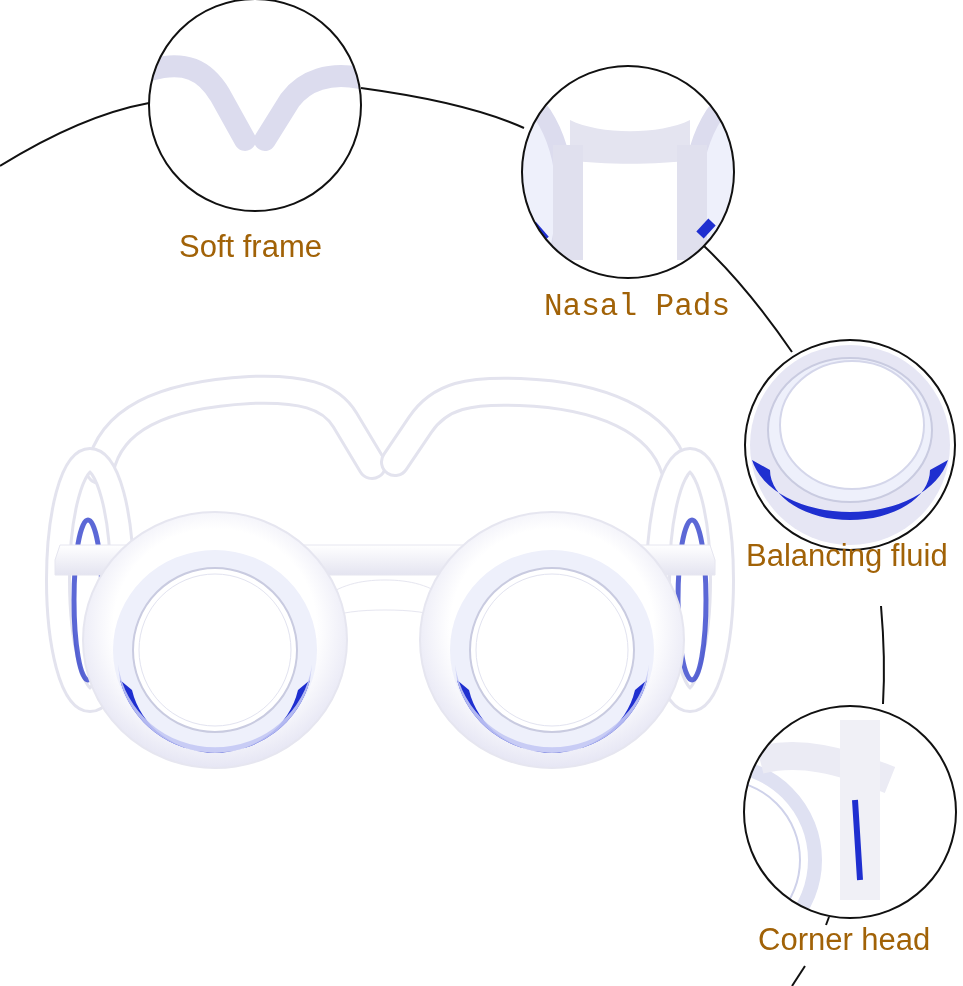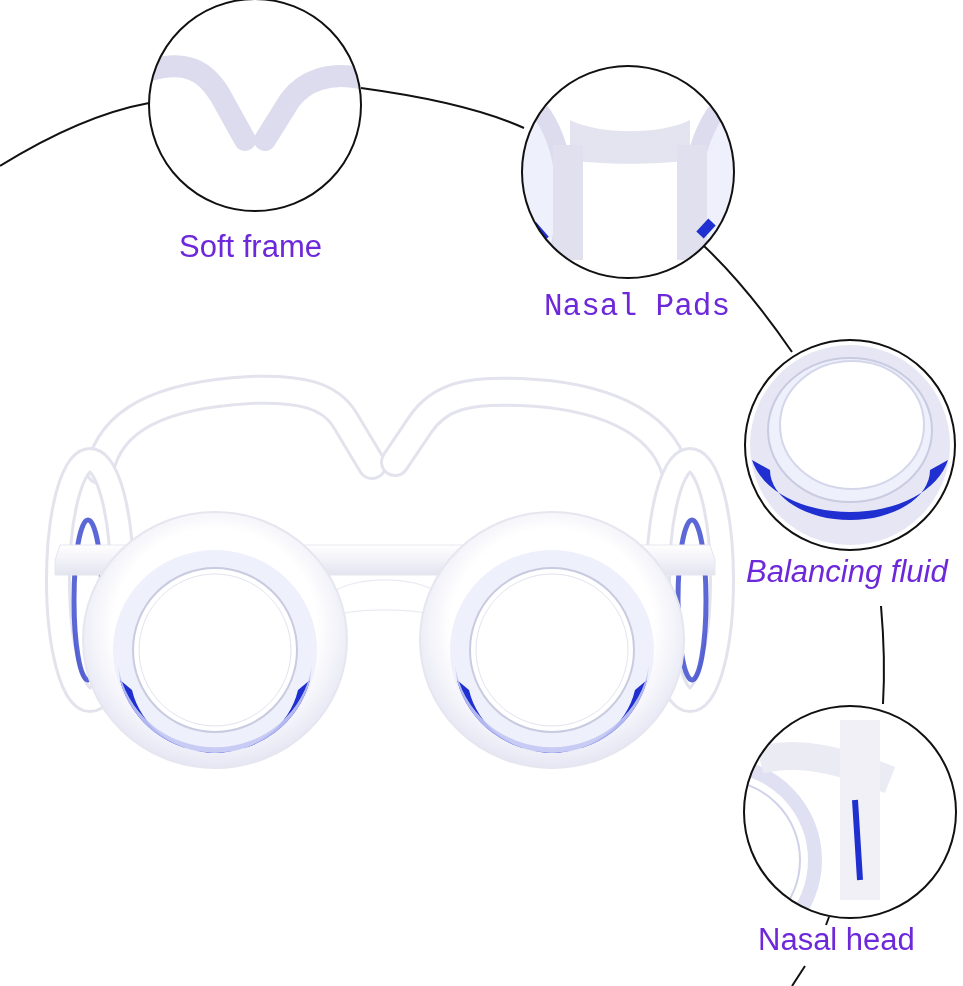--- a/index.html
+++ b/index.html
@@ -1,22 +1,22 @@
 <!DOCTYPE html>
 <html><head>
 <meta charset="utf-8">
 <style>
   html, body { margin:0; padding:0; background:#ffffff; }
   body { width:963px; height:986px; position:relative; overflow:hidden;
          font-family:"Liberation Sans", "DejaVu Sans", sans-serif; }
   svg.canvas { position:absolute; left:0; top:0; }
-  .label { position:absolute; color:#6d28d9; font-size:31px; line-height:1; white-space:nowrap; }
+  .label { position:absolute; color:#a16207; font-size:31px; line-height:1; white-space:nowrap; }
   .lbl-soft { left:179px; top:231px; }
   .lbl-nasal { left:544px; top:291px;font-family:Liberation Mono, monospace; }
-  .lbl-fluid { left:746px; top:556px;font-style:italic; }
+  .lbl-fluid { left:746px; top:540px; }
   .lbl-corner { left:758px; top:924px; }
 </style>
 </head>
 <body>
 
 <svg class="canvas" width="963" height="986" viewBox="0 0 963 986">
   <defs>
     <radialGradient id="lensRing" cx="50%" cy="45%" r="55%">
       <stop offset="70%" stop-color="#ffffff"></stop>
       <stop offset="100%" stop-color="#e6e6f4"></stop>
@@ -127,13 +127,13 @@
       <path d="M860,720 L860,900" stroke="#f0f0f6" stroke-width="40"></path>
       <path d="M855,800 L860,880" stroke="#1f2fd0" stroke-width="6"></path>
     </g>
     <circle cx="850" cy="812" r="106" fill="none" stroke="#111" stroke-width="2"></circle>
   </g>
 </svg>
 
 <div class="label lbl-soft">Soft frame</div>
 <div class="label lbl-nasal">Nasal Pads</div>
 <div class="label lbl-fluid">Balancing fluid</div>
-<div class="label lbl-corner">Nasal head</div>
+<div class="label lbl-corner">Corner head</div>
 
 </body></html>

